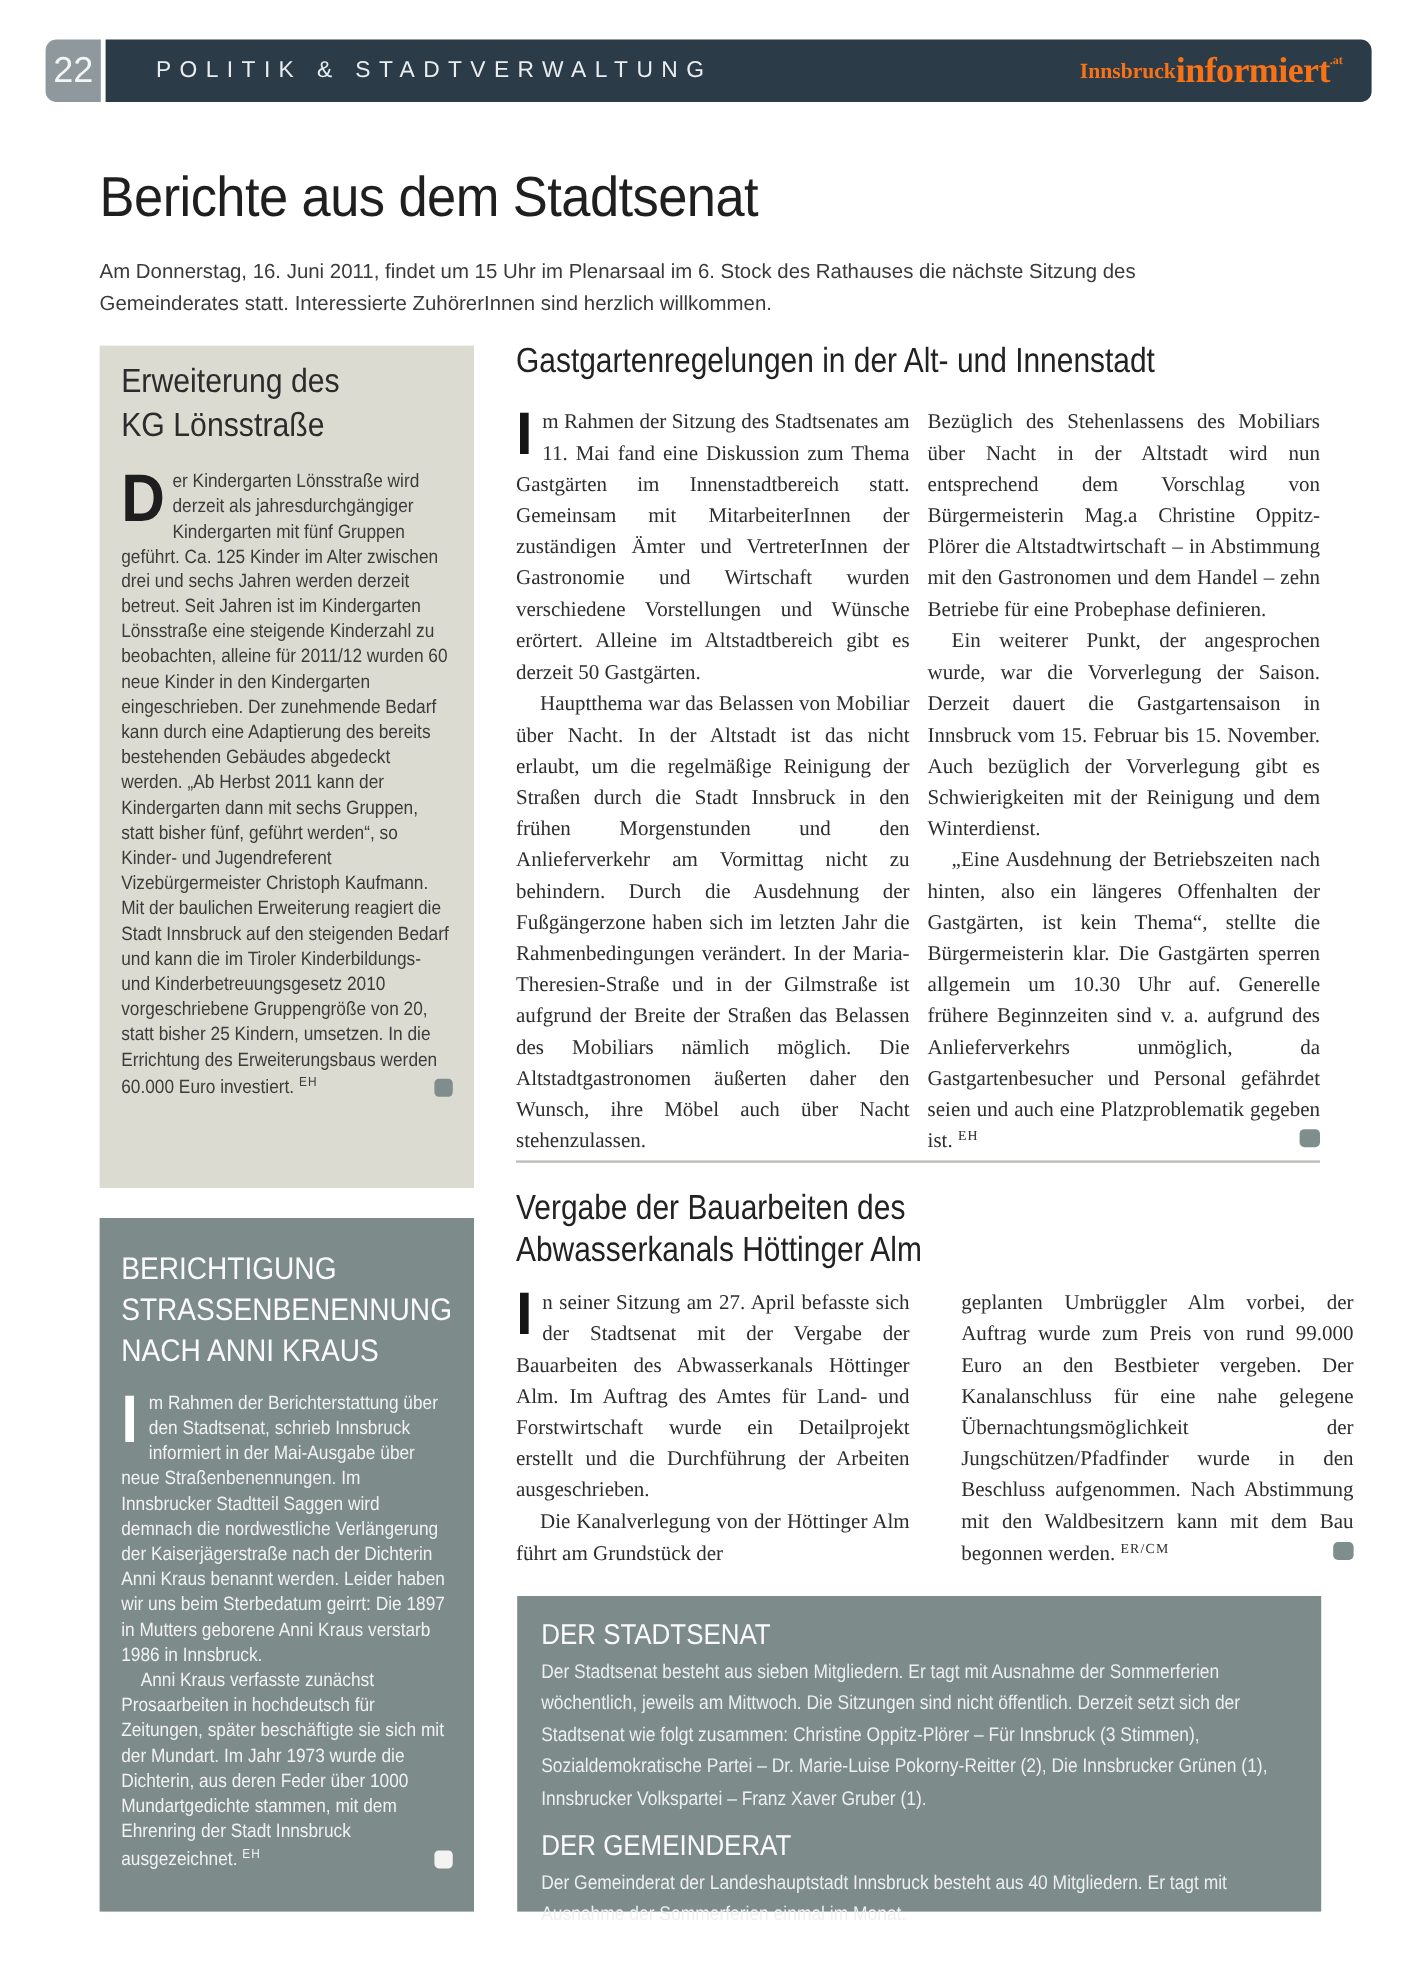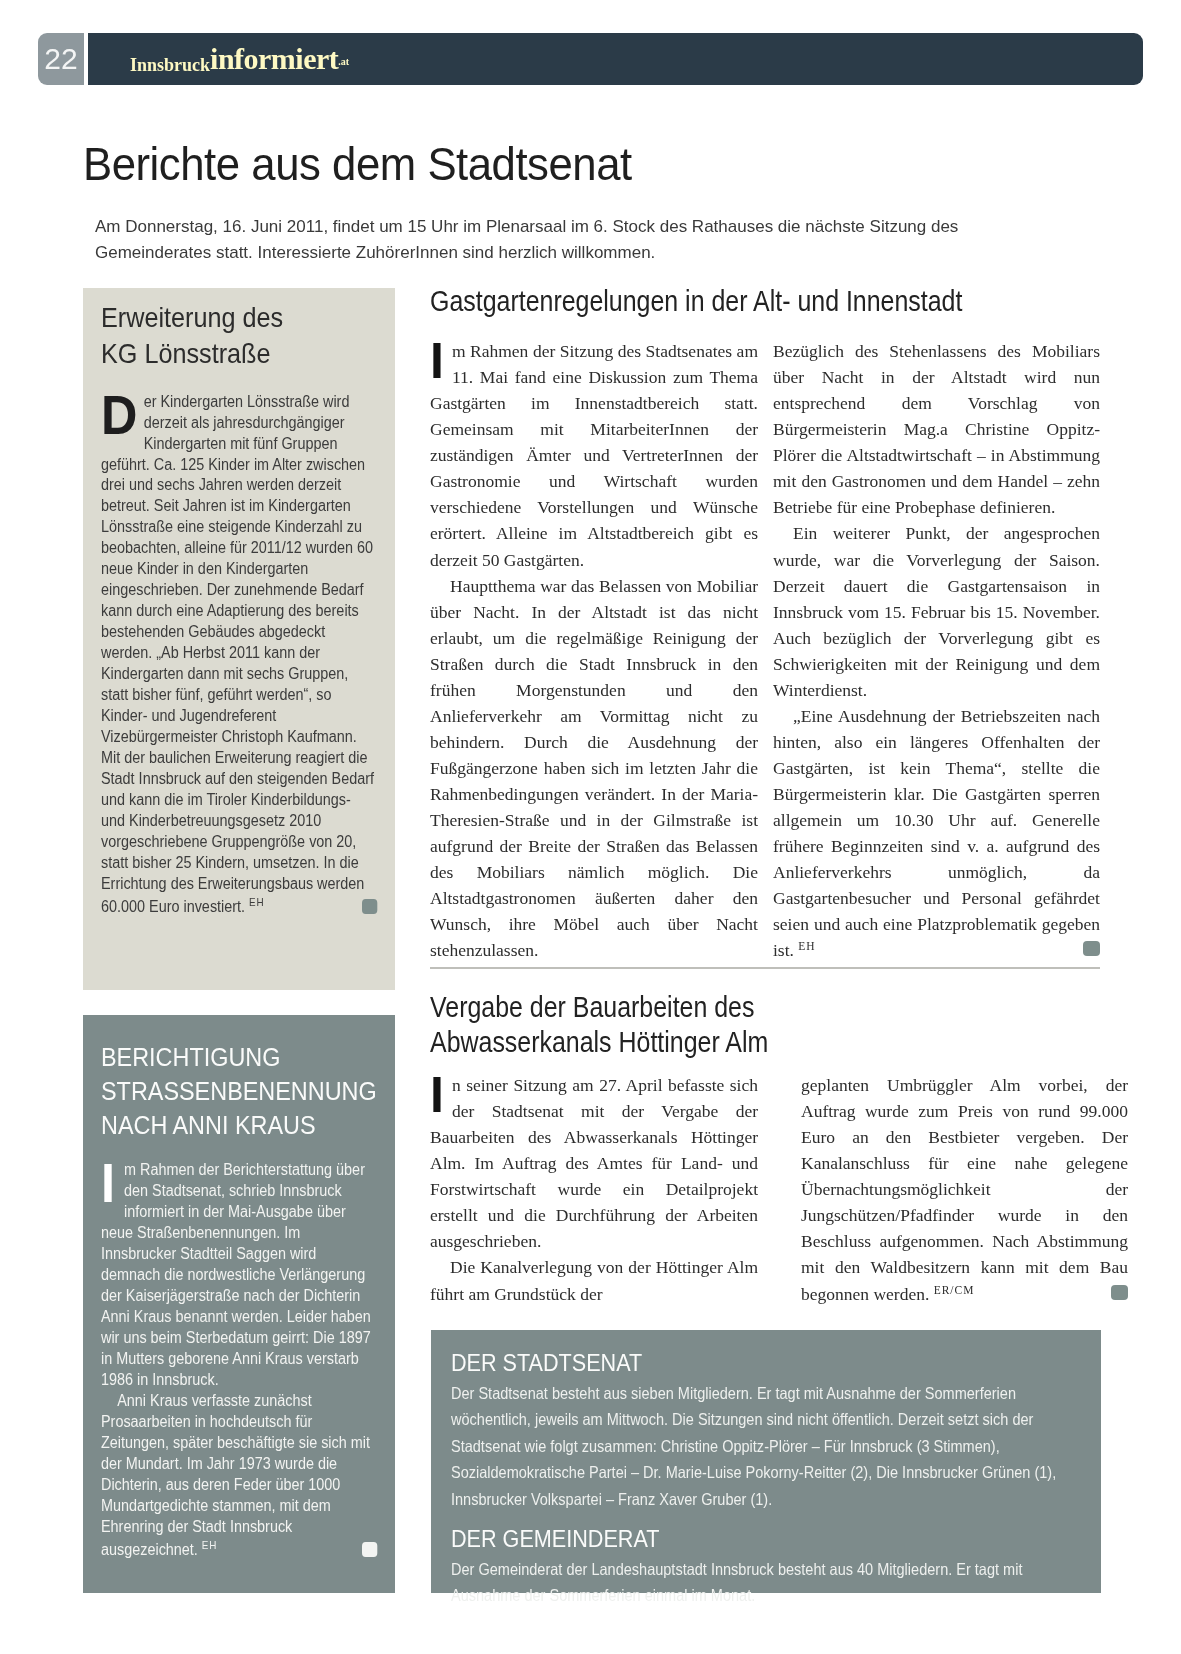--- a/index.html
+++ b/index.html
@@ -12,30 +12,30 @@
   .header-bar { position:absolute; left:38px; top:33px; width:1105px; height:52px; display:flex; }
   .pagenum {
     width:46px; height:52px; background:#8e989d; border-radius:9px 0 0 9px;
     color:#f4f5f5; font-size:30px; display:flex; align-items:center; justify-content:center;
   }
   .headbar-dark {
     flex:1; margin-left:4px; background:#2b3b48; border-radius:0 9px 9px 0;
     display:flex; align-items:center; justify-content:space-between; padding:0 24px 0 42px;
   }
   .section-title { color:#e9edf0; font-size:19px; letter-spacing:7px; font-weight:400; }
-  .brand { display:flex; align-items:flex-end; color:#fef9c3; font-family:"Liberation Serif", serif; font-weight:bold; }
+  .brand { display:flex; align-items:center; color:#f97316; font-family:"Liberation Serif", serif; font-weight:bold; }
   .brand .b-small { font-size:18px; }
   .brand .b-large { font-size:30px; letter-spacing:-0.5px; }
   .brand .b-tld  { font-size:10px; position:relative; top:-9px; }
   
   .h1 {
     position:absolute; left:83px; top:136px; font-size:47px; font-weight:300; color:#1f1f1f;
     letter-spacing:-0.5px; white-space:nowrap; transform:scaleX(0.93); transform-origin:0 0;
   }
-  .intro { position:absolute; left:95px; top:214px; width:935px; font-size:17px; line-height:1.55; color:#3a3a3a; }
+  .intro { position:absolute; left:83px; top:214px; width:935px; font-size:17px; line-height:1.55; color:#3a3a3a; }
   
   .pre { white-space:pre-line; }
   
   .kg-box { position:absolute; left:83px; top:288px; width:312px; height:702px; background:#dcdbd1; padding:12px 18px; }
   .kg-title {
     font-size:28px; line-height:1.28; color:#2c2c2c; font-weight:400;
     width:330px; transform:scaleX(0.9); transform-origin:0 0; margin-bottom:20px;
   }
   .box-body { font-size:16px; line-height:1.31; color:#3c3c3c; width:307px; transform:scaleX(0.9); transform-origin:0 0; }
   .dropcap-sans {
@@ -85,20 +85,21 @@
   .info-h.second { margin-top:12px; }
 </style>
 </head>
 <body>
 
 <div id="page">
 
   <div class="header-bar">
     <div class="pagenum">22</div>
     <div class="headbar-dark">
+      <span class="section-title">POLITIK &amp; STADTVERWALTUNG</span>
       <span class="brand">
         <span class="b-small">Innsbruck</span>
         <span class="b-large">informiert</span>
         <span class="b-tld">.at</span>
       </span>
     </div>
   </div>
 
   <h1 class="h1">Berichte aus dem Stadtsenat</h1>
   <p class="intro">Am Donnerstag, 16. Juni 2011, findet um 15 Uhr im Plenarsaal im 6. Stock des Rathauses die nächste Sitzung des Gemeinderates statt. Interessierte ZuhörerInnen sind herzlich willkommen.</p>

